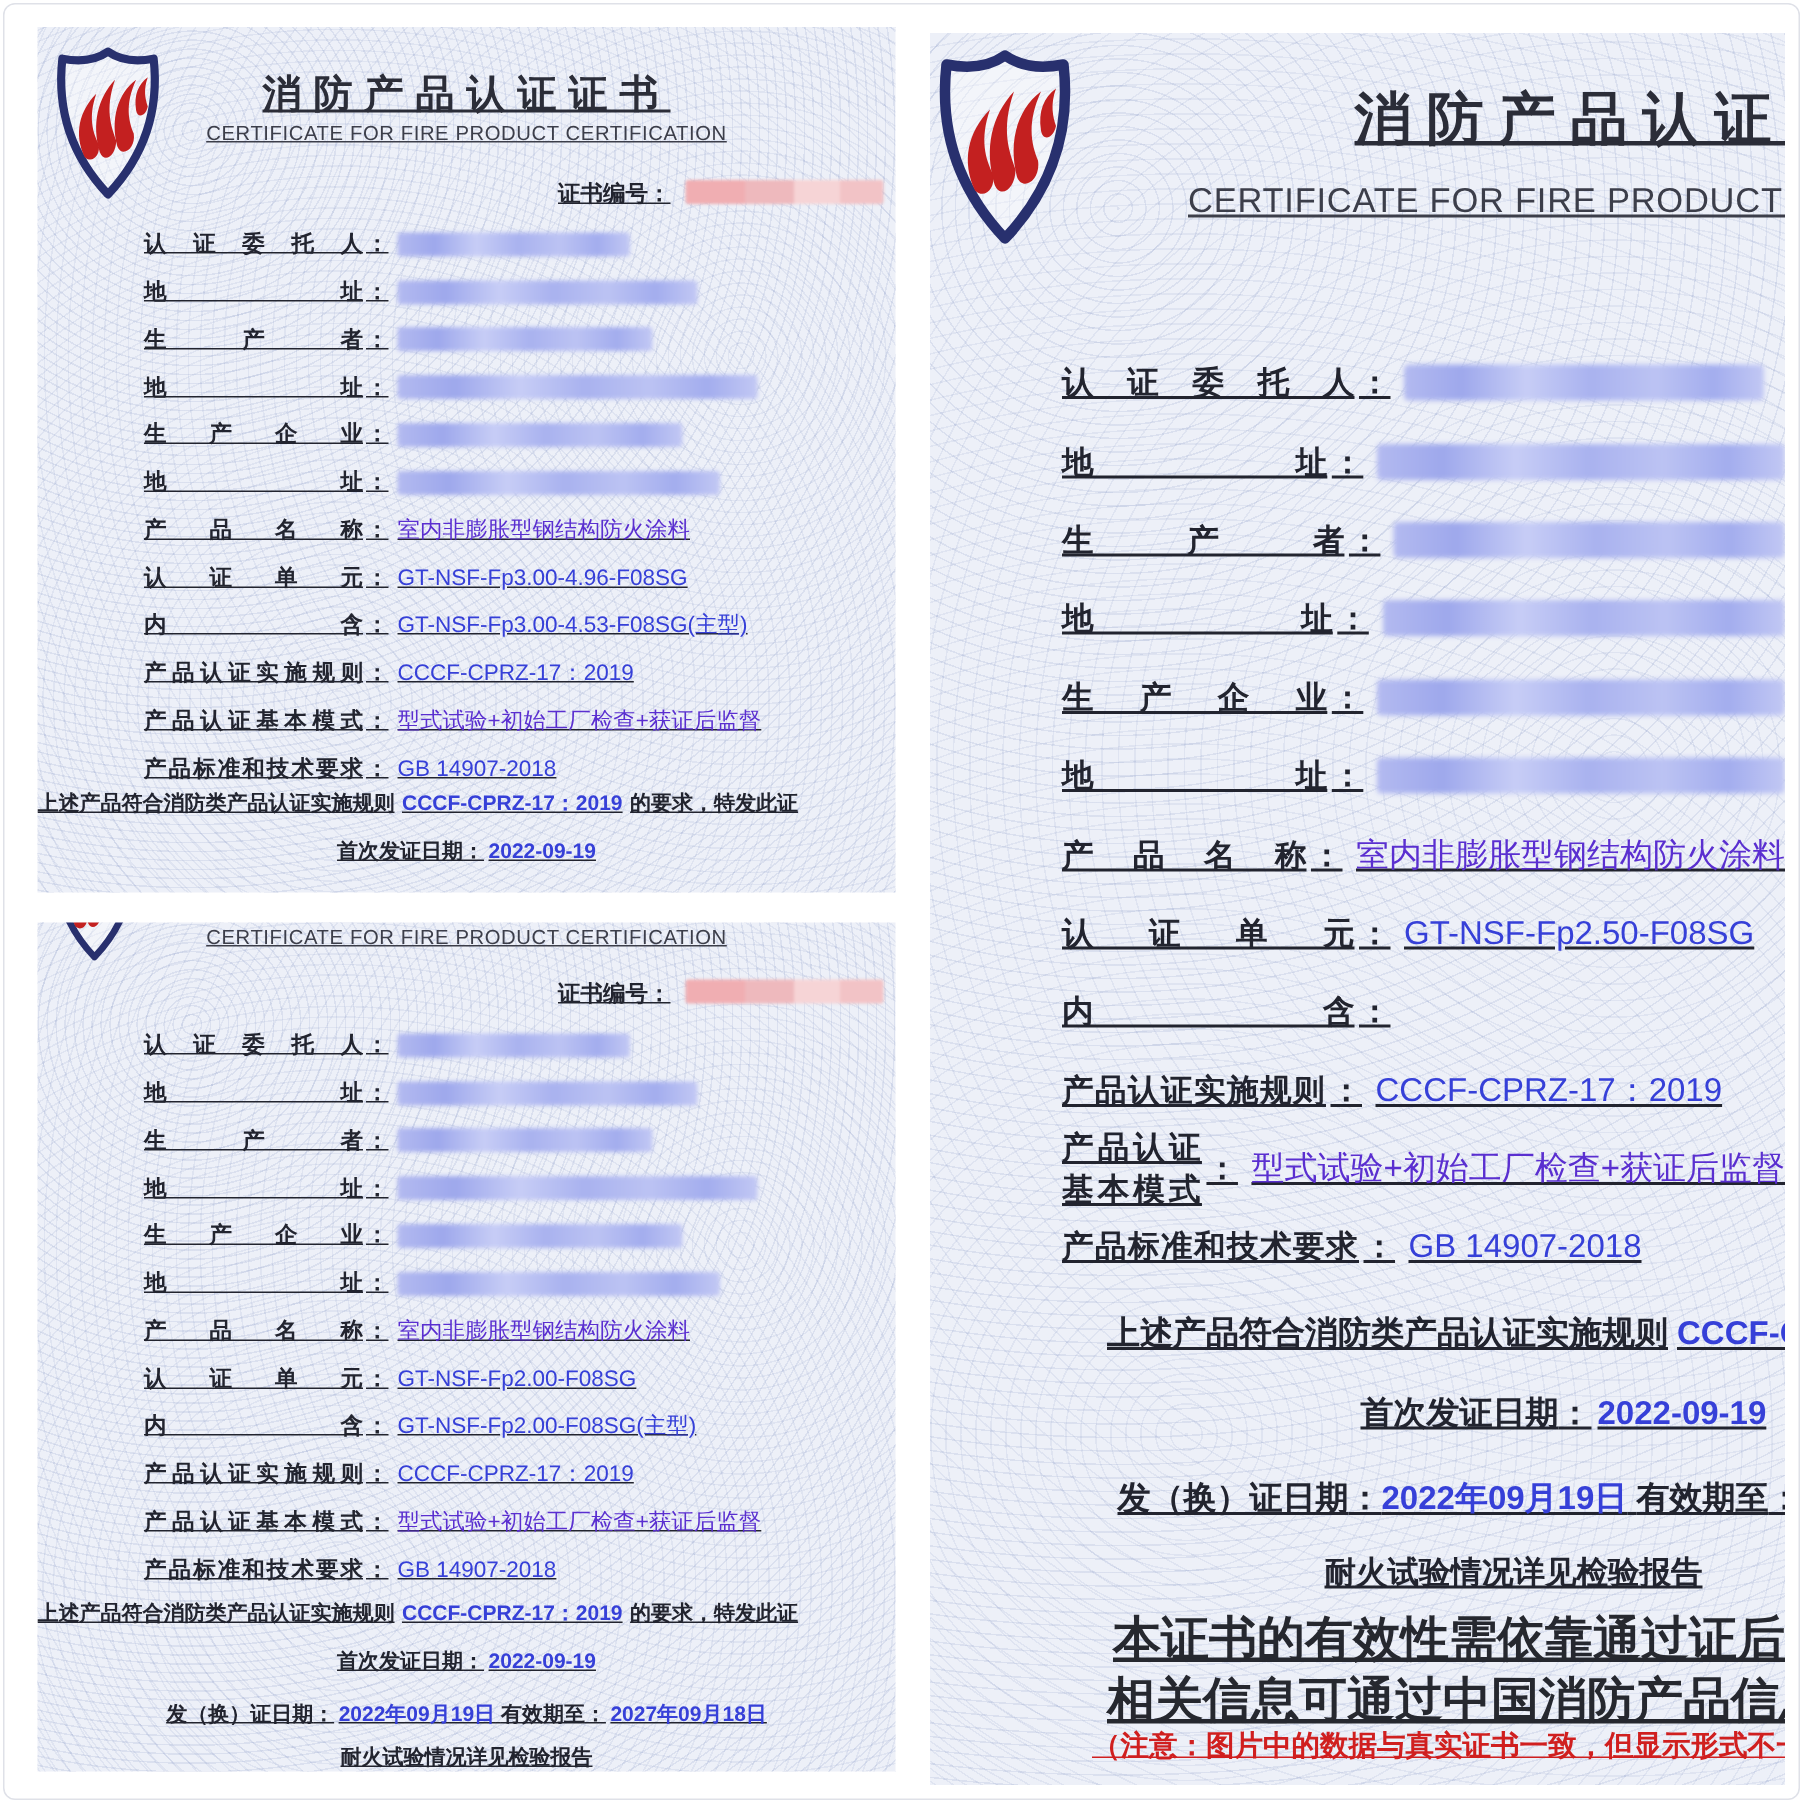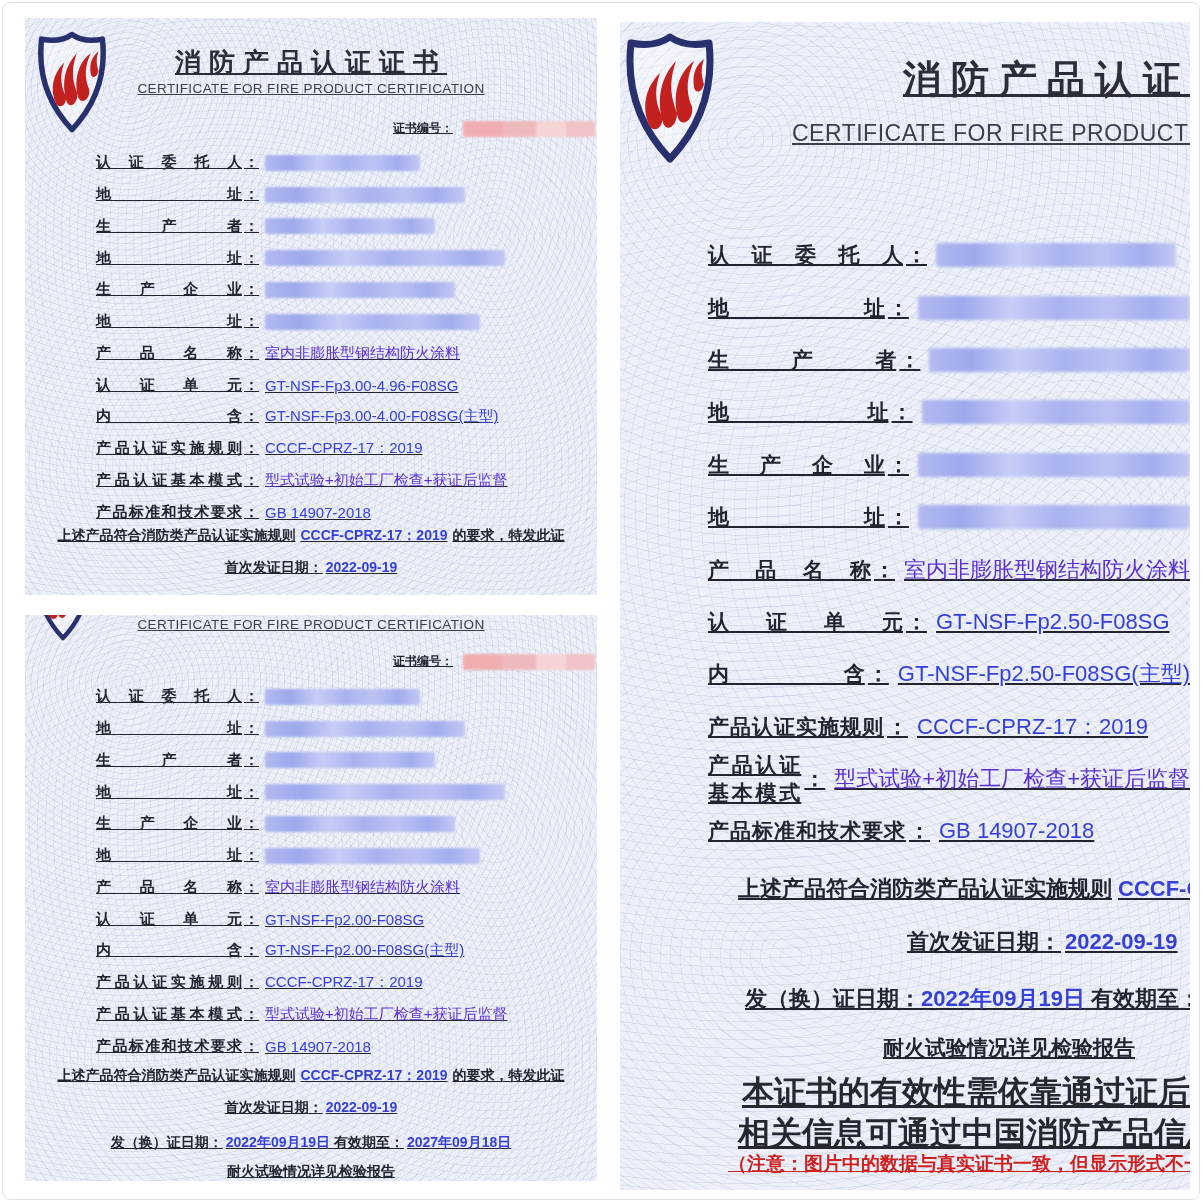--- a/index.html
+++ b/index.html
@@ -29,37 +29,37 @@
       repeating-radial-gradient(circle at 80% 42%, rgba(122,140,190,0.12) 0 1px, rgba(255,255,255,0) 1px 11px),
       repeating-radial-gradient(circle at 30% 80%, rgba(122,140,190,0.12) 0 1px, rgba(255,255,255,0) 1px 10px);
   }
   .abs{ position:absolute;text-decoration:underline; }
 
   
   .title-sm{ top:27px; left:0; width:100%; text-align:center; font-size:26px;
     font-weight:600; letter-spacing:8px; color:#2b2d38; }
   .subtitle-sm{ top:63px; left:0; width:100%; text-align:center; font-size:13.5px;
     color:#3c3e4a; letter-spacing:.4px; }
-  .certno-sm{ top:102px; left:347px; display:flex; align-items:flex-end; font-size:12px; font-weight:600;margin-left:21px; }
+  .certno-sm{ top:102px; left:347px; display:flex; align-items:flex-start; font-size:15px; font-weight:600; }
   .fields-sm{ left:0; right:0; }
   .cert-tl .fields-sm{ top:129px; }
   .cert-bl .fields-sm{ top:66px; }
   .row{ display:flex; align-items:center; height:31.75px; padding-left:71px; }
   .lab{ display:inline-block; width:146px; font-size:15px; font-weight:600;
     text-align:justify; text-align-last:justify; }
   .colon{ font-size:15px; font-weight:600; margin:0 6px 0 2px; }
   .val{ font-size:15px; white-space:nowrap; }
   .v  { color:#3640d8; }
   .vv { color:#5a2fd0; }
   .redact{ display:inline-block; height:16px; border-radius:2px; filter:blur(1.3px);
     background:linear-gradient(90deg,#b3baf0 0%,#9ea8ec 16%,#c7cdf6 34%,#a9b2ef 52%,#bcc3f3 70%,#a3adee 86%,#c2c8f4 100%); }
   .pink-redact{ display:inline-block; width:132px; height:16px; margin-left:10px; border-radius:2px;
     filter:blur(1.2px);
     background:linear-gradient(90deg,#f0aeb2 0 30%,#eeb9bd 30% 55%,#f6d4d6 55% 78%,#f2c3c6 78%); }
-  .stm{ left:0; width:100%; text-align:center; font-size:14px; font-weight:600; white-space:nowrap; }
+  .stm{ left:0; width:100%; font-size:14px; font-weight:600; white-space:nowrap; }
   .stm .v{ font-size:14px; font-weight:600; margin:0 5px; }
   .center-line{ left:0; width:100%; text-align:center; font-size:14px; font-weight:600; white-space:nowrap; }
   .center-line .v{ font-size:14px; margin-left:3px; }
   .cert-tl .stm{ top:509px; } .cert-tl .first-issue{ top:541px; }
   .cert-bl .stm{ top:452px; } .cert-bl .first-issue{ top:484px; }
   .cert-bl .issue-row{ top:519px; } .cert-bl .fire-note{ top:548px; font-size:14px; }
 
   
   .title-lg{ top:32px; left:283px; font-size:38px; font-weight:600; letter-spacing:10px;
     color:#2b2d38; white-space:nowrap; }
@@ -153,21 +153,21 @@
         <span class="val vv">室内非膨胀型钢结构防火涂料</span>
       </div>
     <div class="row">
         <span class="lab">认证单元</span>
         <span class="colon">：</span>
         <span class="val v">GT-NSF-Fp3.00-4.96-F08SG</span>
       </div>
     <div class="row">
         <span class="lab">内含</span>
         <span class="colon">：</span>
-        <span class="val v">GT-NSF-Fp3.00-4.00-F08SG(主型)</span>
+        <span class="val v">GT-NSF-Fp3.00-4.53-F08SG(主型)</span>
       </div>
     <div class="row long">
         <span class="lab">产品认证实施规则</span>
         <span class="colon">：</span>
         <span class="val v">CCCF-CPRZ-17：2019</span>
       </div>
     <div class="row long">
         <span class="lab">产品认证基本模式</span>
         <span class="colon">：</span>
         <span class="val vv">型式试验+初始工厂检查+获证后监督</span>
@@ -313,21 +313,20 @@
         <span class="val2 vv">室内非膨胀型钢结构防火涂料</span>
       </div>
     <div class="row2">
         <span class="lab2">认证单元</span>
         <span class="colon2">：</span>
         <span class="val2 v">GT-NSF-Fp2.50-F08SG</span>
       </div>
     <div class="row2">
         <span class="lab2">内含</span>
         <span class="colon2">：</span>
-        <span class="val2 v">GT-NSF-Fp2.50-F08SG(主型)</span>
       </div>
     <div class="row2 long">
         <span class="lab2">产品认证实施规则</span>
         <span class="colon2">：</span>
         <span class="val2 v">CCCF-CPRZ-17：2019</span>
       </div>
     <div class="row2 long">
         <span class="lab2">产品认证基本模式</span>
         <span class="colon2">：</span>
         <span class="val2 vv">型式试验+初始工厂检查+获证后监督</span>

